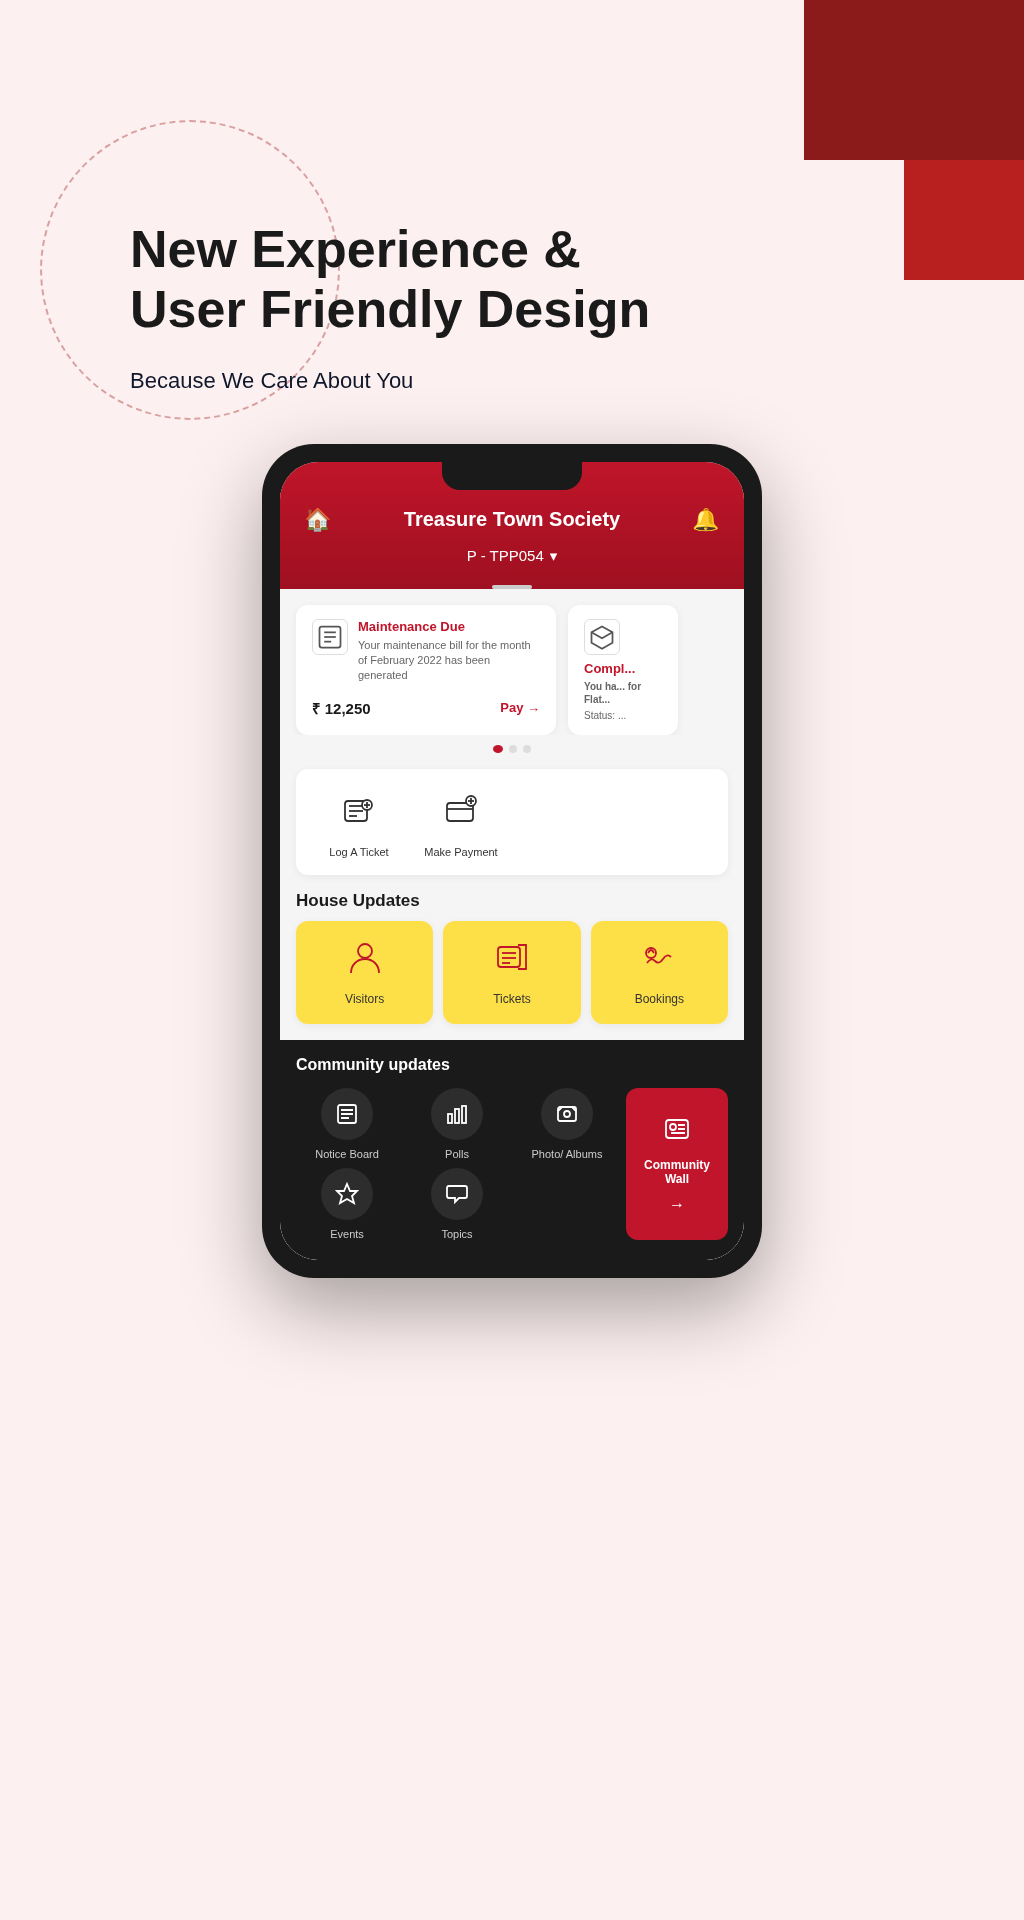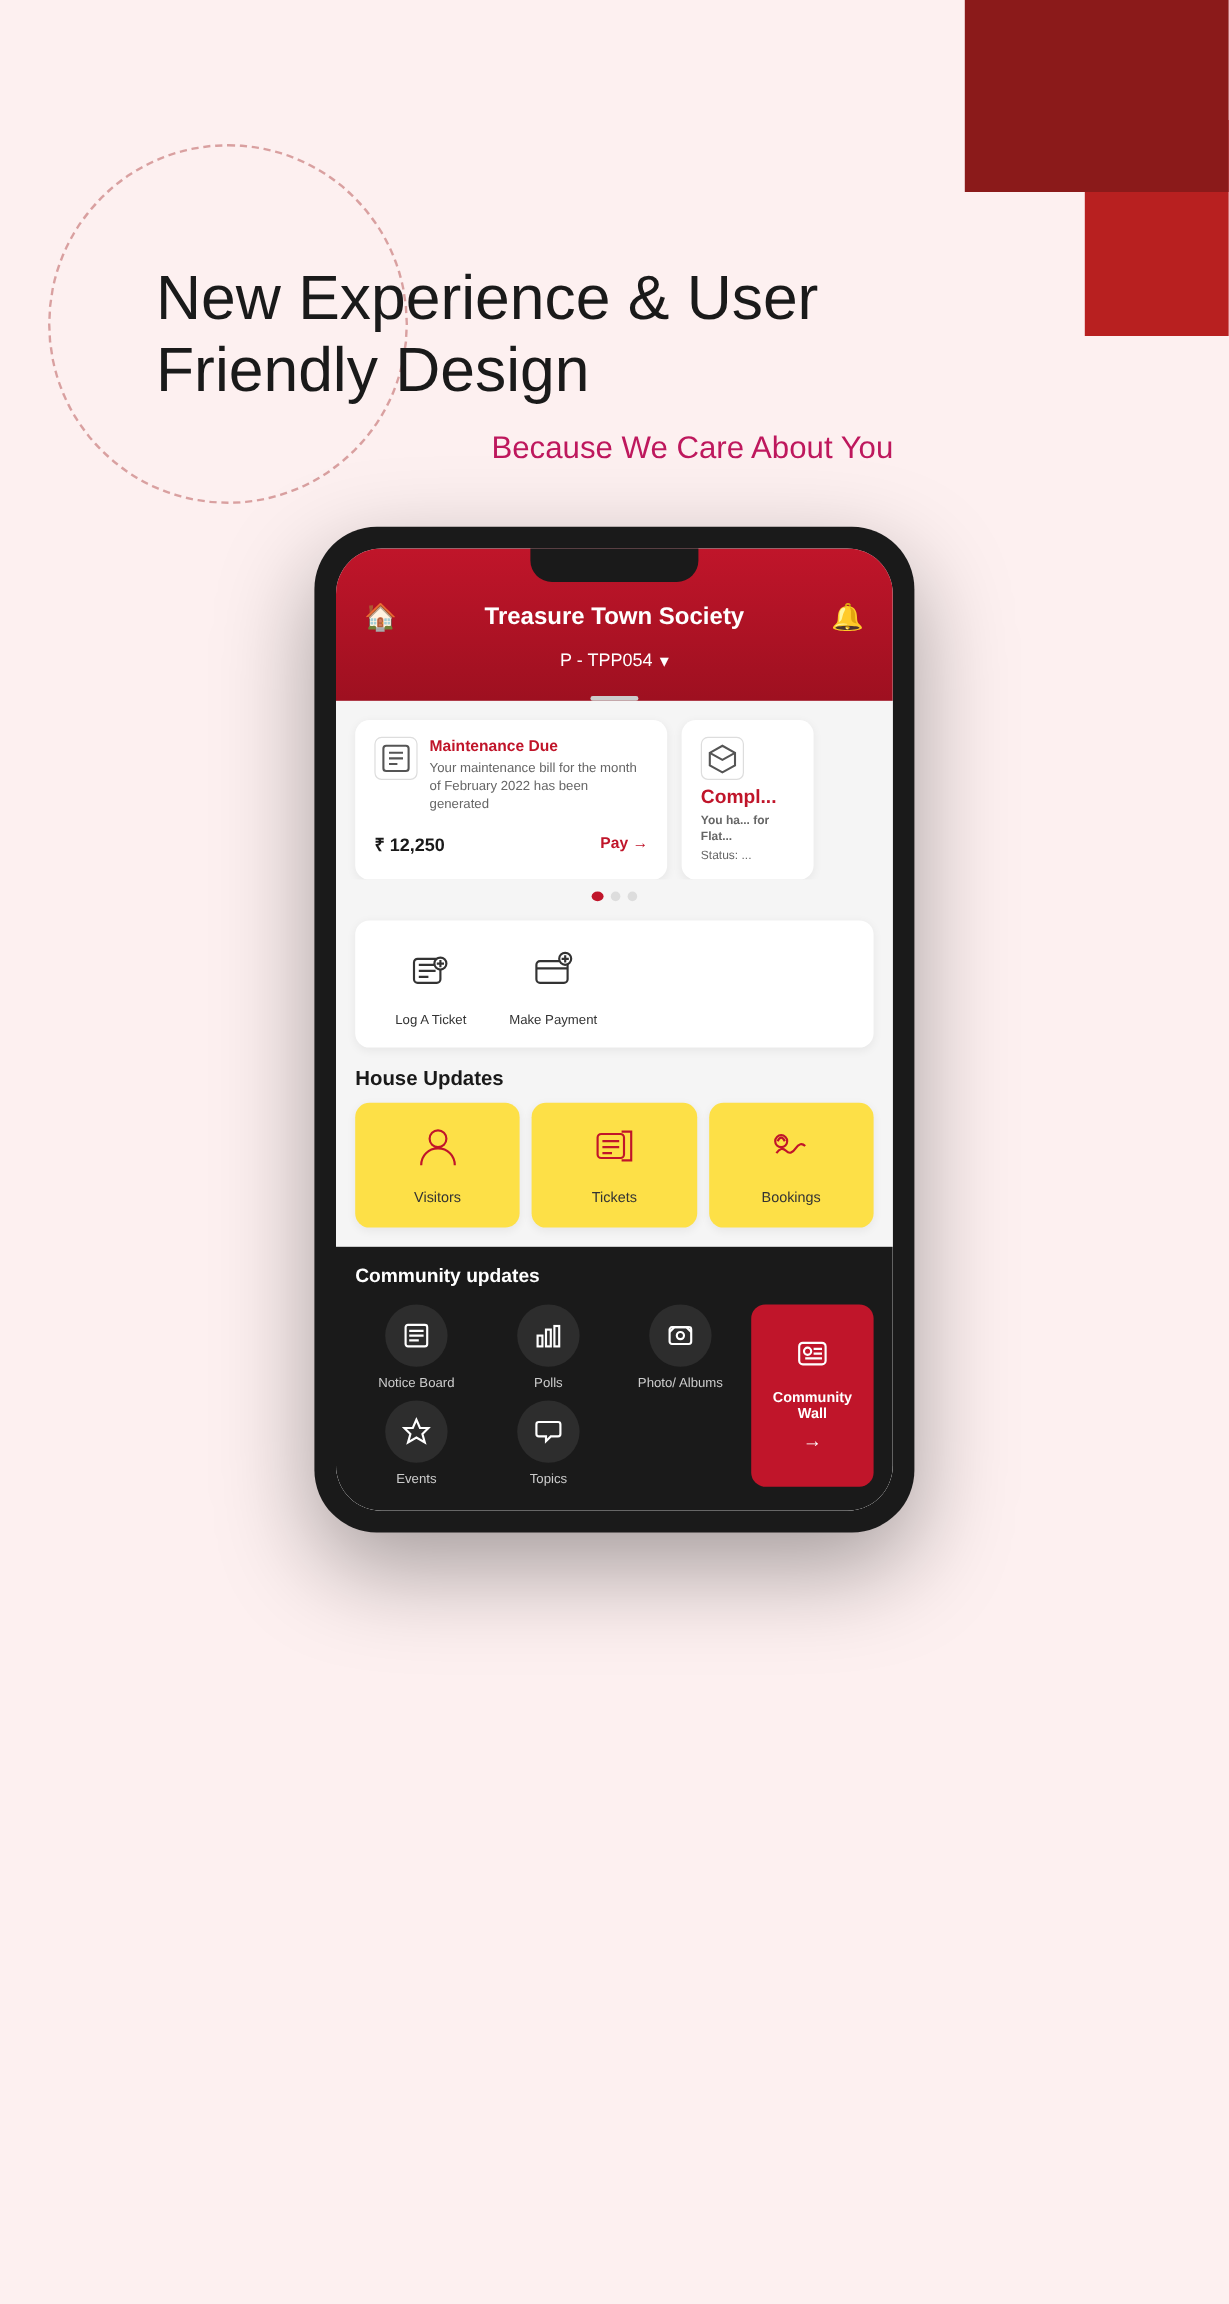--- a/index.html
+++ b/index.html
@@ -45,32 +45,31 @@
     }
 
     
     .headline-section {
       position: relative;
       z-index: 2;
       padding: 220px 0 0 130px;
     }
     .headline-title {
       font-size: 52px;
-      font-weight: 400;
+      font-weight: 700;
       color: #1a1a1a;
       line-height: 1.15;
       max-width: 560px;
-      margin-bottom: 18px;
+      margin-bottom: 28px;
     }
     .headline-subtitle {
-      font-size: 26px;
-      color: #be185d;
+      font-size: 22px;
+      color: #0f172a;
       font-weight: 400;
       margin-bottom: 50px;
-      text-align: center;
     }
 
     
     .phone-wrapper {
       position: relative;
       z-index: 2;
       display: flex;
       justify-content: center;
       margin-top: 10px;
     }
@@ -229,21 +228,21 @@
     .complaint-card-peek {
       background: white;
       border-radius: 12px;
       padding: 14px 16px;
       flex: 0 0 110px;
       box-shadow: 0 2px 8px rgba(0,0,0,0.06);
       overflow: hidden;
     }
     .peek-label {
       color: #c0152a;
-      font-size: 16px;
+      font-size: 13px;
       font-weight: 700;
       margin-bottom: 4px;
     }
     .peek-text {
       color: #666;
       font-size: 10px;
       line-height: 1.3;
       font-weight: bold;
     }
     .peek-status {

